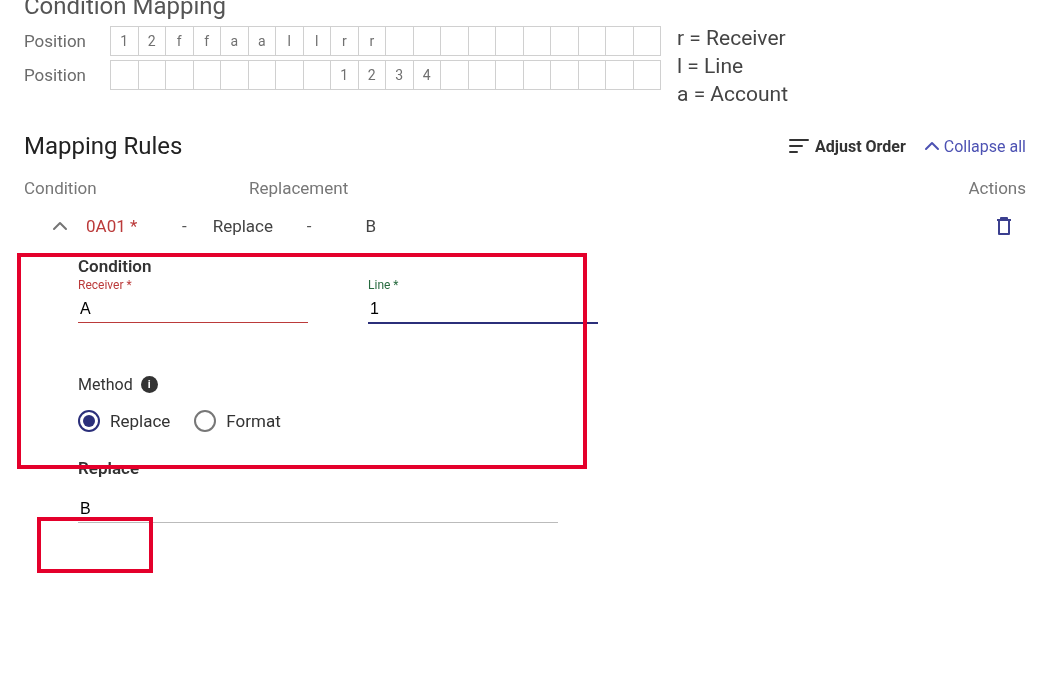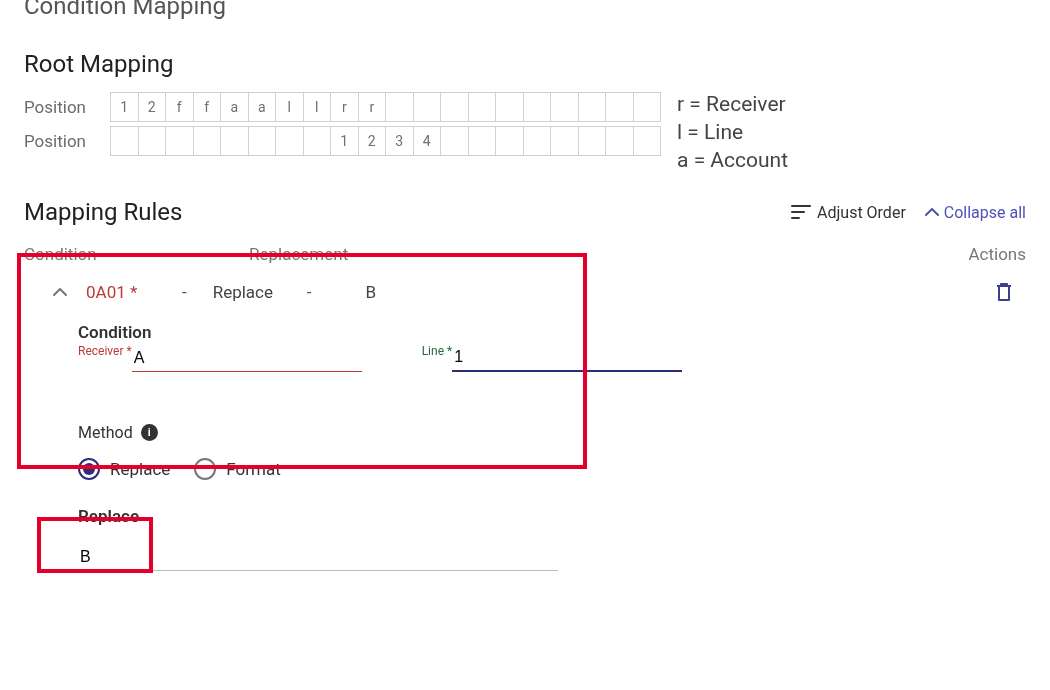--- a/index.html
+++ b/index.html
@@ -46,21 +46,21 @@
   .legend div { margin-bottom: 4px; }
 
   .root-area { display: flex; align-items: flex-start; }
 
   
   .rules-header {
     display: flex; align-items: center; margin-top: 22px; margin-bottom: 10px;
   }
   .rules-header .section-title { margin: 0; flex: 0 0 auto; }
   .rules-actions { margin-left: auto; display: flex; align-items: center; gap: 18px; }
-  .adjust-order { display: flex; align-items: center; gap: 6px; font-size: 16px; color: #333; cursor: pointer; }
+  .adjust-order { display: flex; align-items: center; gap: 6px; font-size: 16px; color: #333; cursor: pointer; font-weight: bold; }
   .collapse-all { display: flex; align-items: center; gap: 4px; font-size: 16px; color: #4d52b3; cursor: pointer; }
 
   
   .rule-cols { display: flex; margin-top: 18px; color: #777; font-size: 17px; }
   .col-cond { width: 225px; }
   .col-repl { flex: 1; }
   .col-actions { width: 90px; text-align: right; }
 
   
   .rule-summary {
@@ -87,21 +87,21 @@
     pointer-events: none;
     z-index: 50;
   }
   .red-box.big { left: 17px; top: 253px; width: 570px; height: 216px; }
   .red-box.small { left: 37px; top: 517px; width: 116px; height: 56px; }
 
   
   .editor { padding-left: 54px; padding-top: 8px; }
   .editor-title { font-size: 17px; font-weight: 600; margin-bottom: 2px; color: #333; }
   .fields { display: flex; gap: 60px; }
-  .field { display: flex; flex-direction: row; }
+  .field { display: flex; flex-direction: column; }
   .field-label { font-size: 12px; margin-bottom: 4px; }
   .field-label.error { color: #bb3a3a; }
   .field-label.ok { color: #276a3f; }
   .star { color: #bb3a3a; }
   .star.green { color: #276a3f; }
   .text-input {
     border: none; border-bottom: 1px solid #888;
     padding: 4px 2px; font-size: 16px; outline: none;
     width: 230px; background: transparent;
   }
@@ -138,21 +138,20 @@
 </head>
 <body>
 
 <div class="red-box big"></div>
 <div class="red-box small"></div>
 
 <div class="content">
 
   <div class="cut-header">Condition Mapping</div>
 
-  <div class="section-title">Root Mapping</div>
 
   <div class="root-area">
     <div>
       <div class="root-row">
         <div class="root-label">Position</div>
         <div class="cell-row" id="mapping-cells">
             <div class="cell">1</div>
             <div class="cell">2</div>
             <div class="cell">f</div>
             <div class="cell">f</div>

